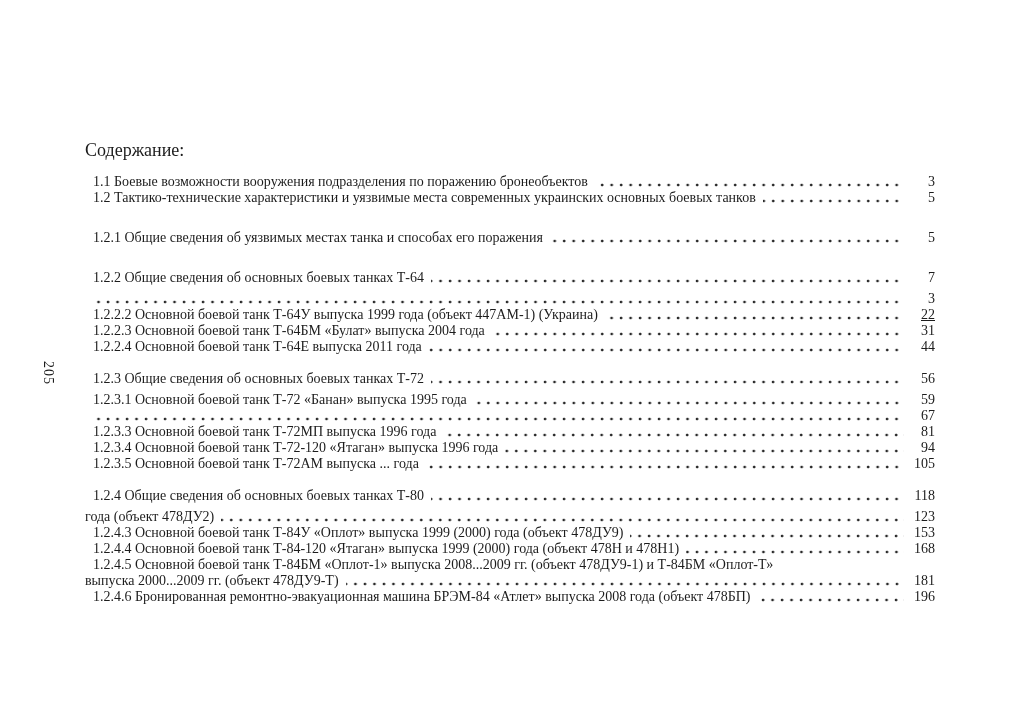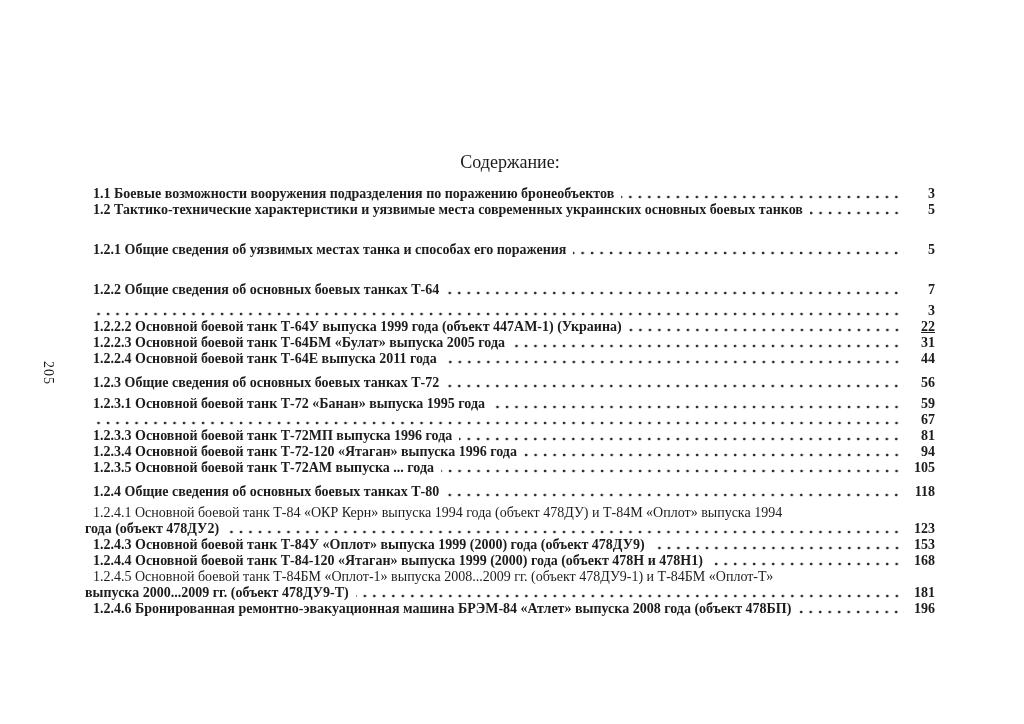--- a/index.html
+++ b/index.html
@@ -34,40 +34,38 @@
     font-size: 14px;
     letter-spacing: 1px;
   }
   .toc {
     position: absolute;
     left: 85px;
     top: 140px;
     width: 850px;
   }
   .toc-title {
-    text-align: center;
     font-size: 18px;
-    margin: 12px 0 13px 0;
+    margin: 0 0 13px 0;
     font-weight: normal;
   }
   .entry {
     font-size: 14px;
     line-height: 16px;
   }
   .g1 { margin-top: 5px; }
   .g2 { margin-top: 24px; }
-  .g3 { margin-top: 8px; }
+  .g3 { margin-top: 16px; }
   .first-line {
     padding-left: 8px;
     white-space: nowrap;
   }
   .row {
     display: flex;
     align-items: baseline;
-    font-weight: bold;
   }
   .row.indent .txt {
     padding-left: 8px;
   }
   .txt {
     white-space: nowrap;
   }
   .leader {
     flex: 1 1 auto;
     min-width: 10px;
@@ -133,21 +131,21 @@
         </div>
         <div class="entry">
           <div class="row indent">
             <span class="txt">1.2.2.2 Основной боевой танк Т-64У выпуска 1999 года (объект 447АМ-1) (Украина)</span>
             <span class="leader"></span>
             <span class="page link">22</span>
           </div>
         </div>
         <div class="entry">
           <div class="row indent">
-            <span class="txt">1.2.2.3 Основной боевой танк Т-64БМ «Булат» выпуска 2005 года</span>
+            <span class="txt">1.2.2.3 Основной боевой танк Т-64БМ «Булат» выпуска 2004 года</span>
             <span class="leader"></span>
             <span class="page">31</span>
           </div>
         </div>
         <div class="entry">
           <div class="row indent">
             <span class="txt">1.2.2.4 Основной боевой танк Т-64Е выпуска 2011 года</span>
             <span class="leader"></span>
             <span class="page">44</span>
           </div>
@@ -194,21 +192,20 @@
           </div>
         </div>
         <div class="entry g3">
           <div class="row indent">
             <span class="txt">1.2.4 Общие сведения об основных боевых танках Т-80</span>
             <span class="leader"></span>
             <span class="page">118</span>
           </div>
         </div>
         <div class="entry g1">
-          <div class="first-line">1.2.4.1 Основной боевой танк Т-84 «ОКР Керн» выпуска 1994 года (объект 478ДУ) и Т-84М «Оплот» выпуска 1994</div>
           <div class="row">
             <span class="txt">года (объект 478ДУ2)</span>
             <span class="leader"></span>
             <span class="page">123</span>
           </div>
         </div>
         <div class="entry">
           <div class="row indent">
             <span class="txt">1.2.4.3 Основной боевой танк Т-84У «Оплот» выпуска 1999 (2000) года (объект 478ДУ9)</span>
             <span class="leader"></span>

